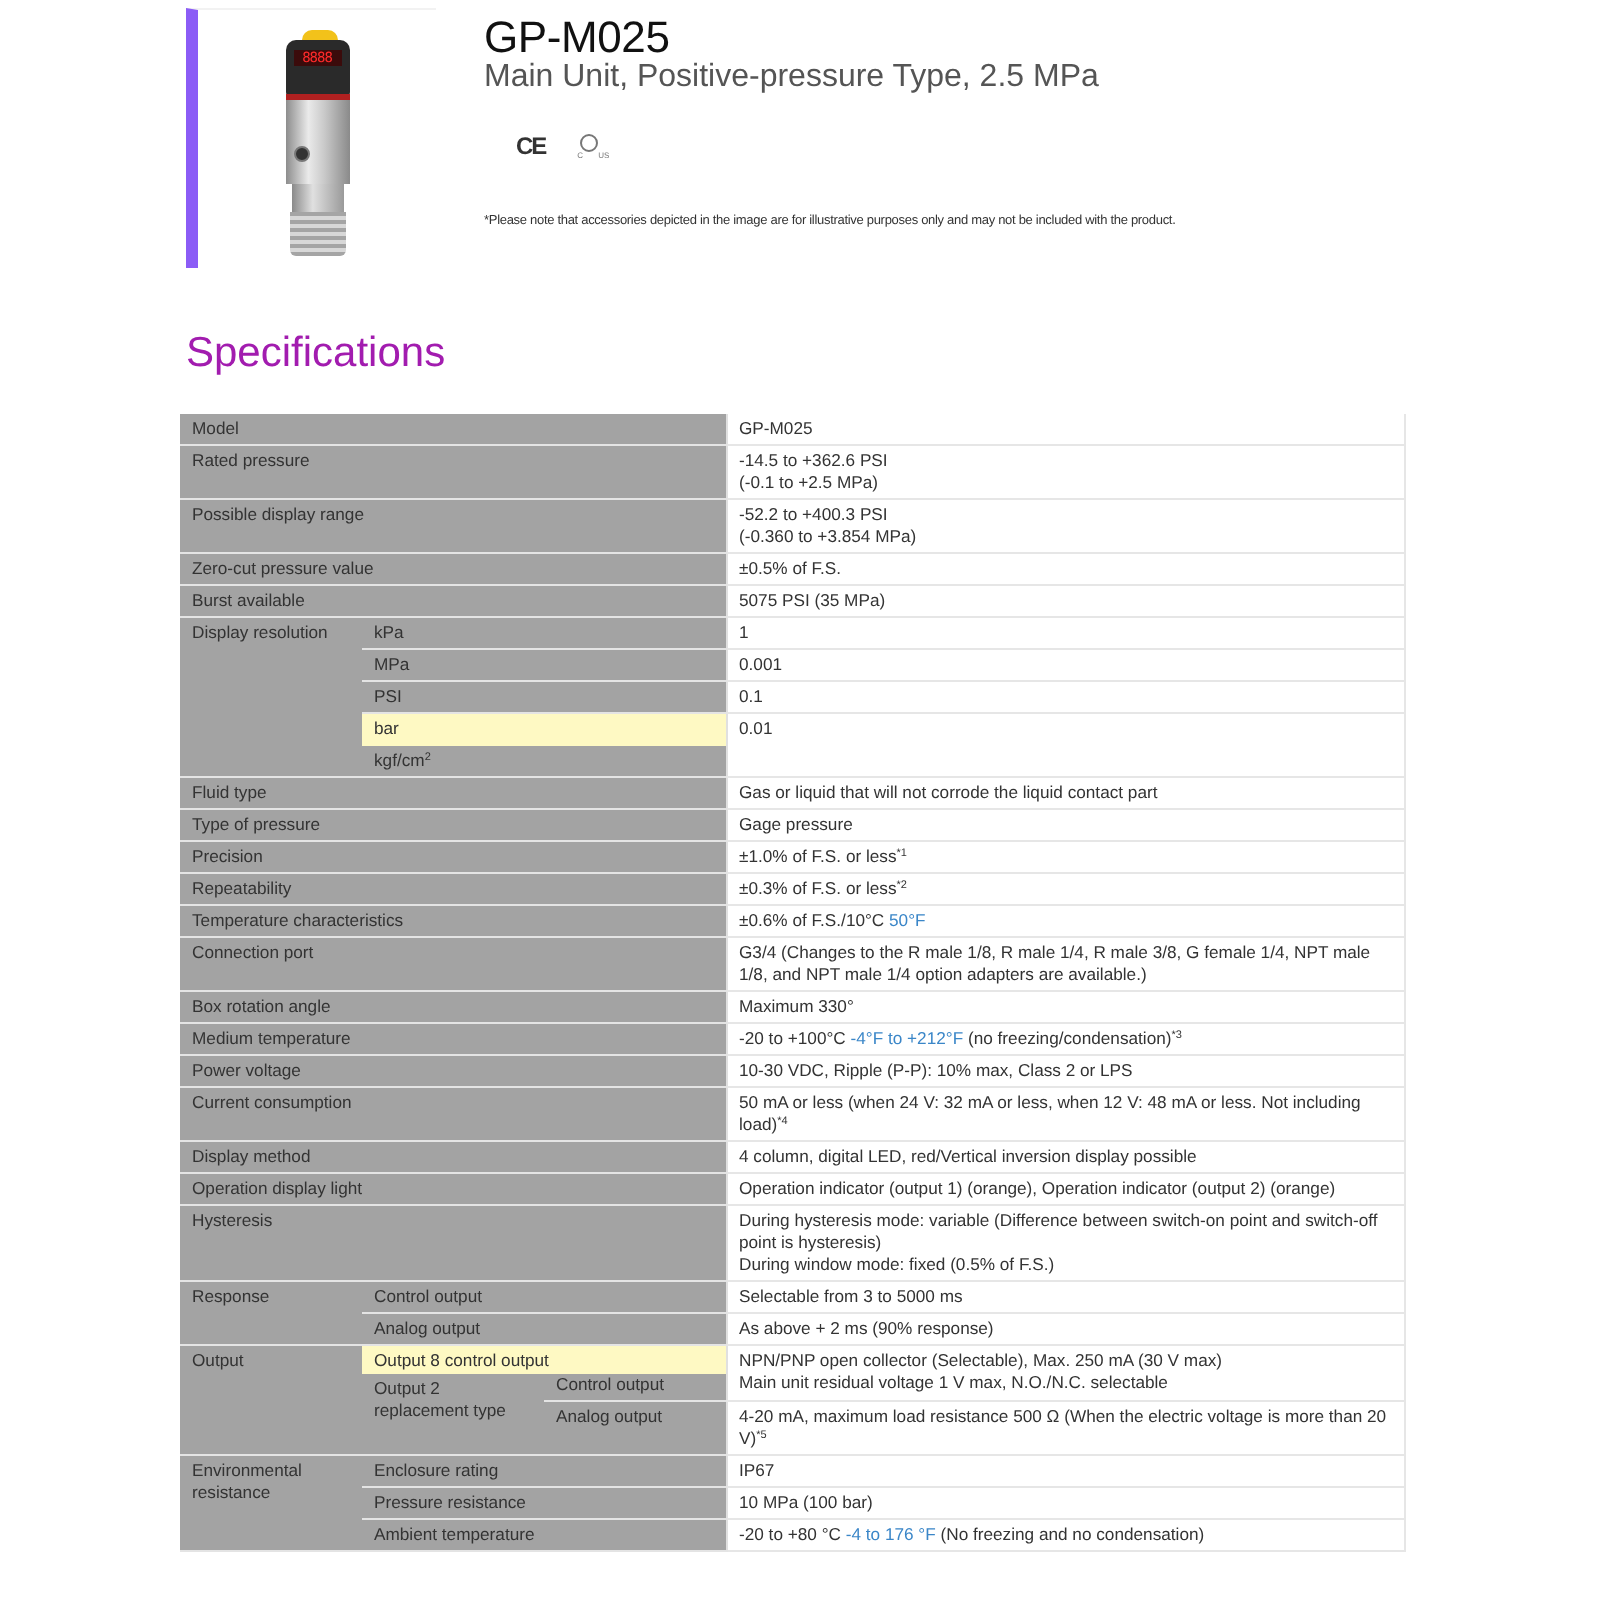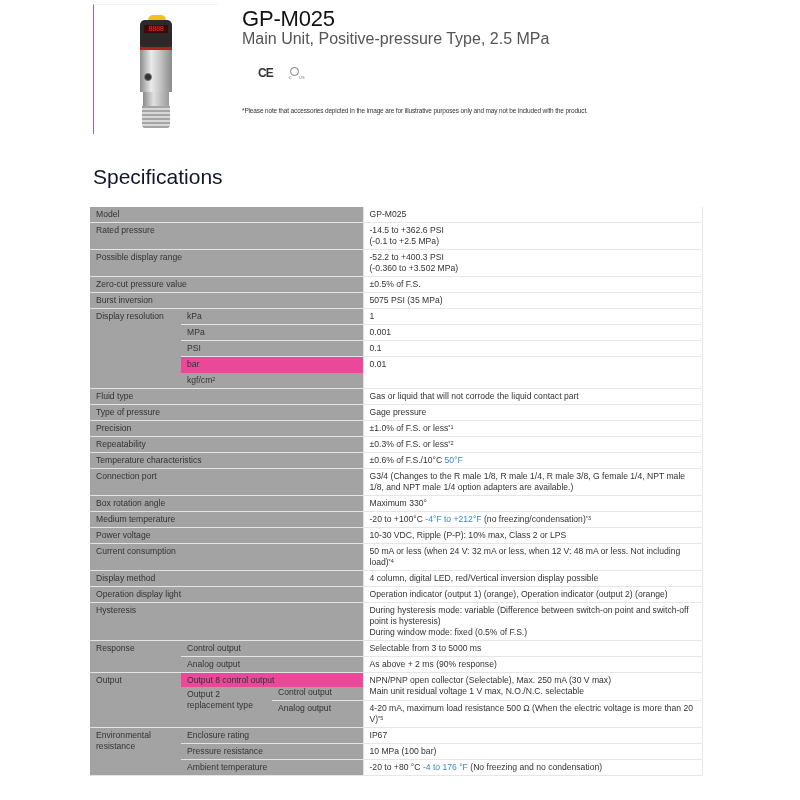--- a/index.html
+++ b/index.html
@@ -1,21 +1,21 @@
 <!DOCTYPE html>
 <html><head>
 <meta charset="utf-8">
 <style>
   * { box-sizing: border-box; margin: 0; padding: 0; }
   html, body { width: 800px; height: 800px; background: #ffffff; overflow: hidden; }
   body { font-family: "Liberation Sans", sans-serif; color: #222; position: relative; }
 
   .product-image {
     position: absolute; left: 93px; top: 4px; width: 125px; height: 130px;
-    border-left: 1px solid #8b5cf6; border-top: 1px solid #f2f2f2;
+    border-left: 6px solid #8b5cf6; border-top: 1px solid #f2f2f2;
     display: flex; justify-content: center; align-items: flex-start;
   }
   .sensor { position: relative; width: 44px; height: 120px; margin-top: 10px; }
   .sensor .cap { position: absolute; left: 14px; top: 0; width: 18px; height: 7px; background: #f2c21a; border-radius: 5px 5px 2px 2px; }
   .sensor .head { position: absolute; left: 6px; top: 5px; width: 32px; height: 28px; background: #2a2a2a; border-radius: 5px 5px 2px 2px; }
   .sensor .digits { position: absolute; left: 10px; top: 10px; width: 24px; height: 8px; background: #3b0b0b; color: #ff2a2a; font-size: 7px; line-height: 8px; font-family: "DejaVu Sans Mono", monospace; text-align: center; letter-spacing: -0.5px; }
   .sensor .band { position: absolute; left: 6px; top: 32px; width: 32px; height: 3px; background: #b02020; }
   .sensor .body { position: absolute; left: 6px; top: 35px; width: 32px; height: 42px; background: linear-gradient(90deg,#8d8d8d,#eaeaea 35%,#c9c9c9 60%,#8a8a8a); }
   .sensor .port { position: absolute; left: 10px; top: 58px; width: 8px; height: 8px; border-radius: 50%; background: #333; border: 1px solid #777; }
   .sensor .neck { position: absolute; left: 9px; top: 77px; width: 26px; height: 14px; background: linear-gradient(90deg,#8a8a8a,#e0e0e0 40%,#9a9a9a); }
@@ -23,30 +23,30 @@
 
   .title { position: absolute; left: 242px; top: 6px; font-size: 22px; color: #111; font-weight: normal; letter-spacing: -0.2px; }
   .subtitle { position: absolute; left: 242px; top: 30px; font-size: 16px; color: #555; }
   .certs { position: absolute; left: 258px; top: 66px; display: flex; align-items: center; gap: 16px; }
   .ce-mark { font-size: 12px; font-weight: bold; color: #333; letter-spacing: -1px; }
   .csa-mark { width: 14px; height: 12px; position: relative; }
   .csa-mark .circle { position: absolute; left: 1px; top: 0; width: 9px; height: 9px; border: 1.5px solid #777; border-radius: 50%; }
   .csa-mark .sub { position: absolute; left: 0; top: 8px; font-size: 4px; color: #777; width: 16px; display: flex; justify-content: space-between; }
   .disclaimer { position: absolute; left: 242px; top: 107px; font-size: 6.5px; color: #333; letter-spacing: -0.15px; }
 
-  .spec-heading { position: absolute; left: 93px; top: 165px; font-size: 21px; color: #0f172a; font-weight: normal; }
+  .spec-heading { position: absolute; left: 93px; top: 165px; font-size: 21px; color: #a21caf; font-weight: normal; }
 
   table.specs {
     position: absolute; left: 90px; top: 207px; width: 612px;
     border-collapse: collapse; font-size: 8.6px; color: #333;
     table-layout: fixed;
   }
   table.specs td { padding: 2px 6px 2px 6px; vertical-align: top; line-height: 11px; }
   table.specs td.lbl { background: #a3a3a3; border-bottom: 1px solid #e4e4e4; }
-  table.specs td.lbl-nob { background: #ec4899; border-bottom: none; }
+  table.specs td.lbl-nob { background: #fef9c3; border-bottom: none; }
   table.specs td.val { background: #ffffff; border-bottom: 1px solid #e6e6e6; border-left: 1px solid #e0e0e0; border-right: 1px solid #e6e6e6; }
   .blue { color: #3a86c8; }
   sup { font-size: 5.5px; vertical-align: top; line-height: 8px; }
 </style>
 </head>
 <body>
 
 <div class="product-image">
   <div class="sensor">
     <div class="cap"></div>
@@ -87,28 +87,28 @@
     <tr>
       <td class="lbl" colspan="3">Model</td>
       <td class="val">GP-M025</td>
     </tr>
     <tr>
       <td class="lbl" colspan="3">Rated pressure</td>
       <td class="val"><span>-14.5 to +362.6 PSI</span><br><span>(-0.1 to +2.5 MPa)</span></td>
     </tr>
     <tr>
       <td class="lbl" colspan="3">Possible display range</td>
-      <td class="val"><span>-52.2 to +400.3 PSI</span><br><span>(-0.360 to +3.502 MPa)</span></td>
+      <td class="val"><span>-52.2 to +400.3 PSI</span><br><span>(-0.360 to +3.854 MPa)</span></td>
     </tr>
     <tr>
       <td class="lbl" colspan="3">Zero-cut pressure value</td>
       <td class="val">±0.5% of F.S.</td>
     </tr>
     <tr>
-      <td class="lbl" colspan="3">Burst inversion</td>
+      <td class="lbl" colspan="3">Burst available</td>
       <td class="val">5075 PSI (35 MPa)</td>
     </tr>
 
     <tr>
       <td class="lbl" rowspan="5">Display resolution</td>
       <td class="lbl" colspan="2">kPa</td>
       <td class="val">1</td>
     </tr>
     <tr>
       <td class="lbl" colspan="2">MPa</td>

